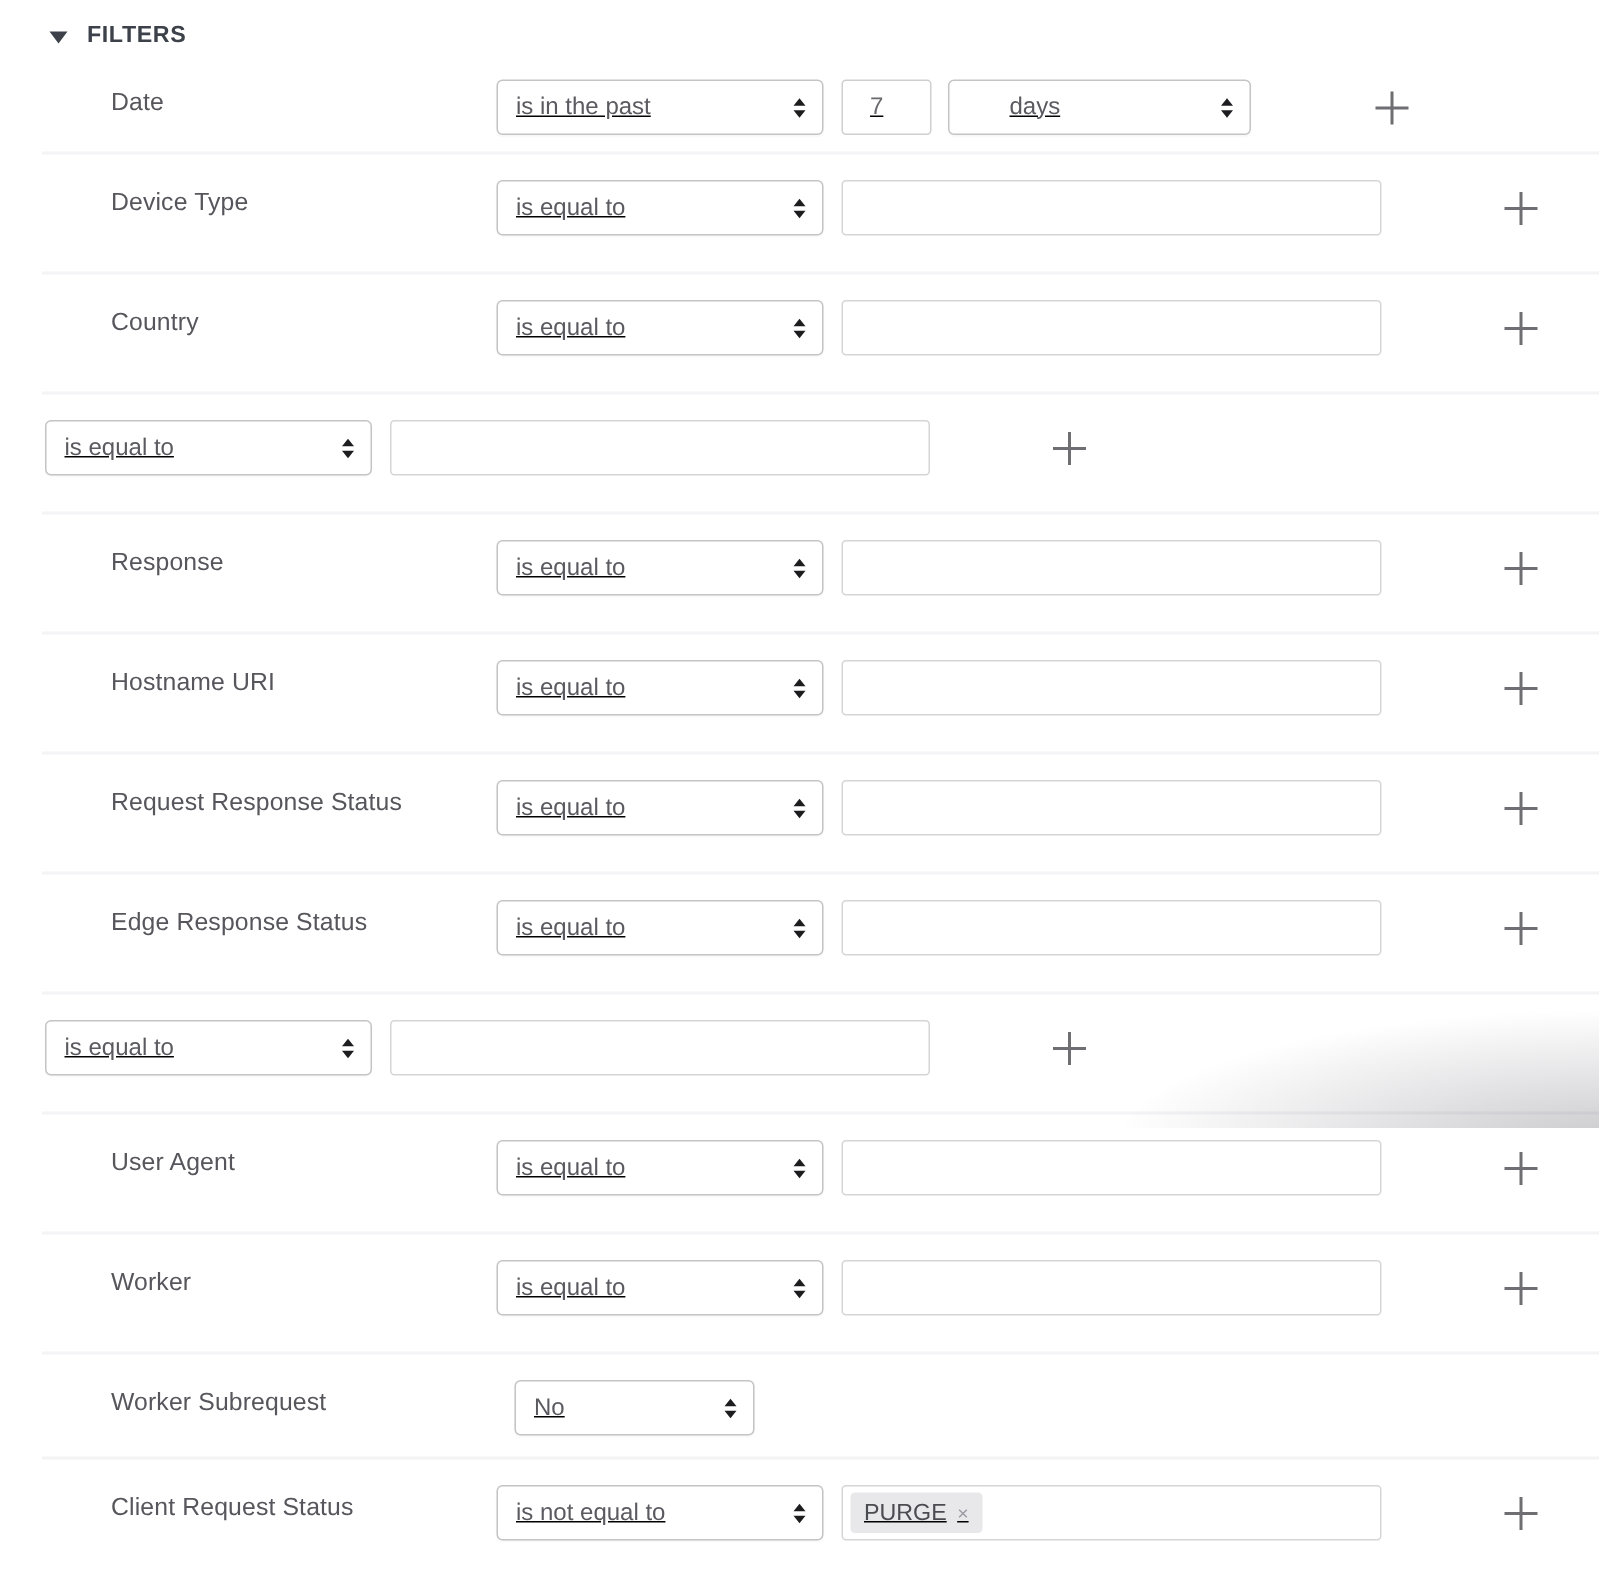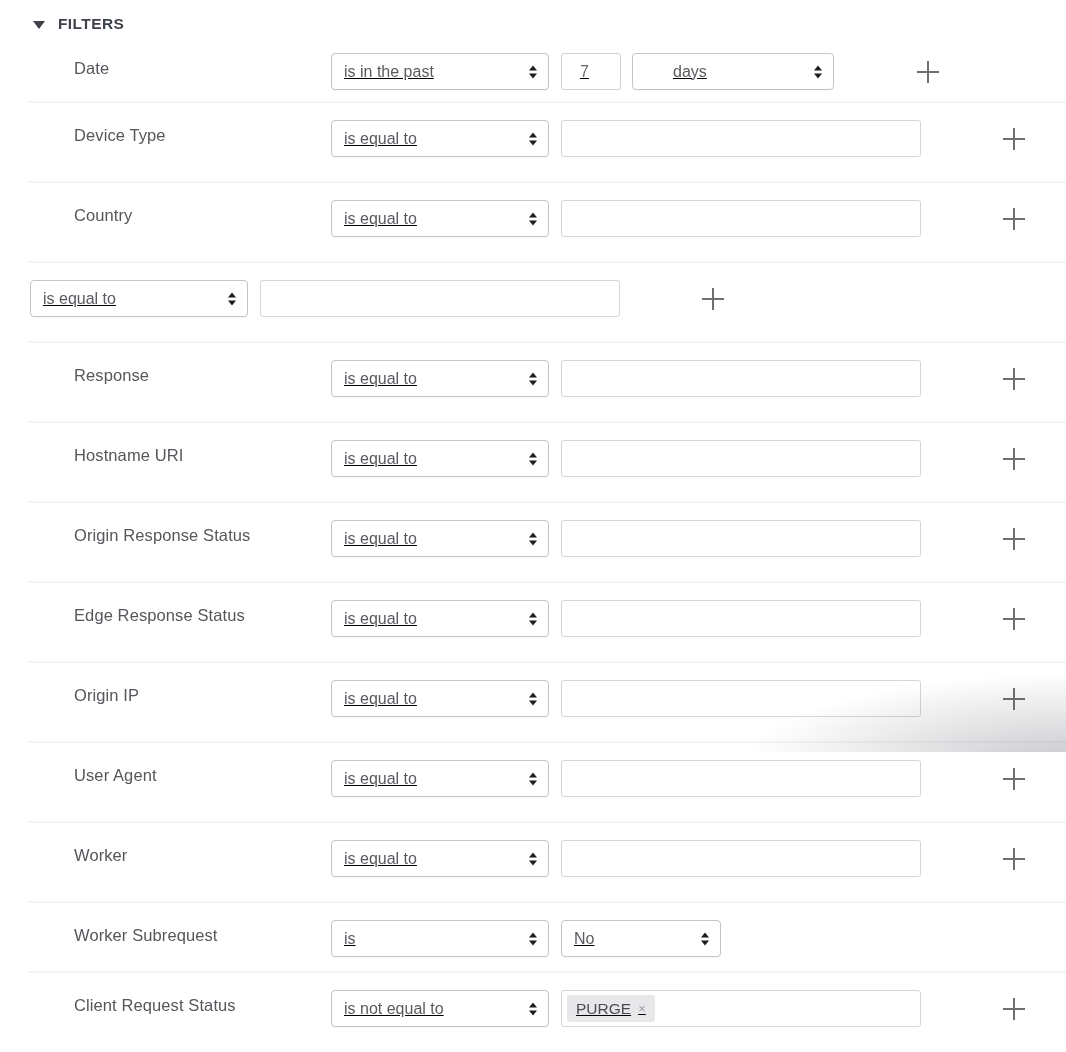--- a/index.html
+++ b/index.html
@@ -164,21 +164,21 @@
             <i class="tri-up"></i>
             <i class="tri-down"></i>
           </span>
       </div>
       <input class="text-input" value="" style="">
       <button class="plus-btn plus-std"></button>
     </div>
   </div>
 
   <div class="row">
-    <div class="row-label">Origin Response Status</div>
+    <div class="row-label">Request Response Status</div>
     <div class="row-controls">
       <div class="select">
         <span>is equal to</span>
         <span class="select-arrows">
             <i class="tri-up"></i>
             <i class="tri-down"></i>
           </span>
       </div>
       <input class="text-input" value="" style="">
       <button class="plus-btn plus-std"></button>
@@ -194,21 +194,20 @@
             <i class="tri-up"></i>
             <i class="tri-down"></i>
           </span>
       </div>
       <input class="text-input" value="" style="">
       <button class="plus-btn plus-std"></button>
     </div>
   </div>
 
   <div class="row">
-    <div class="row-label">Origin IP</div>
     <div class="row-controls">
       <div class="select">
         <span>is equal to</span>
         <span class="select-arrows">
             <i class="tri-up"></i>
             <i class="tri-down"></i>
           </span>
       </div>
       <input class="text-input" value="" style="">
       <button class="plus-btn plus-std"></button>
@@ -241,27 +240,20 @@
           </span>
       </div>
       <input class="text-input" value="" style="">
       <button class="plus-btn plus-std"></button>
     </div>
   </div>
 
   <div class="row row--worker">
     <div class="row-label">Worker Subrequest</div>
     <div class="row-controls">
-      <div class="select">
-        <span>is</span>
-        <span class="select-arrows">
-            <i class="tri-up"></i>
-            <i class="tri-down"></i>
-          </span>
-      </div>
       <div class="select select--value">
         <span>No</span>
         <span class="select-arrows">
             <i class="tri-up"></i>
             <i class="tri-down"></i>
           </span>
       </div>
     </div>
   </div>
 

